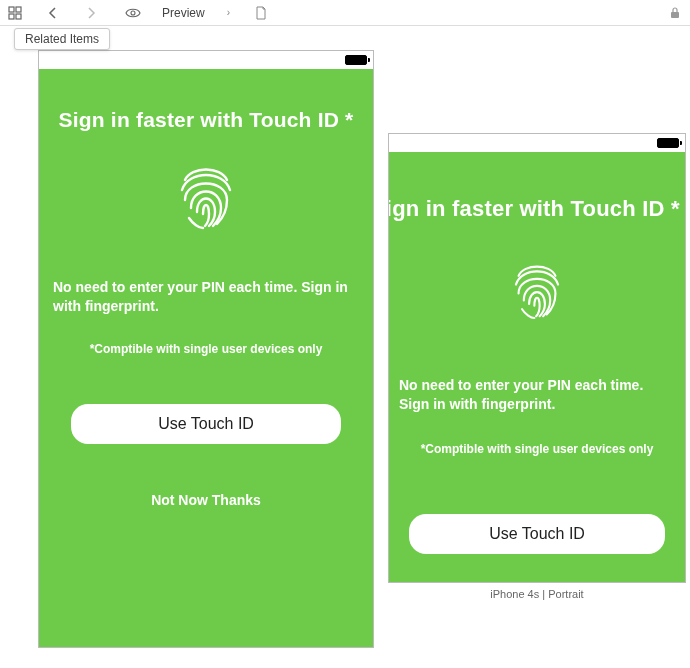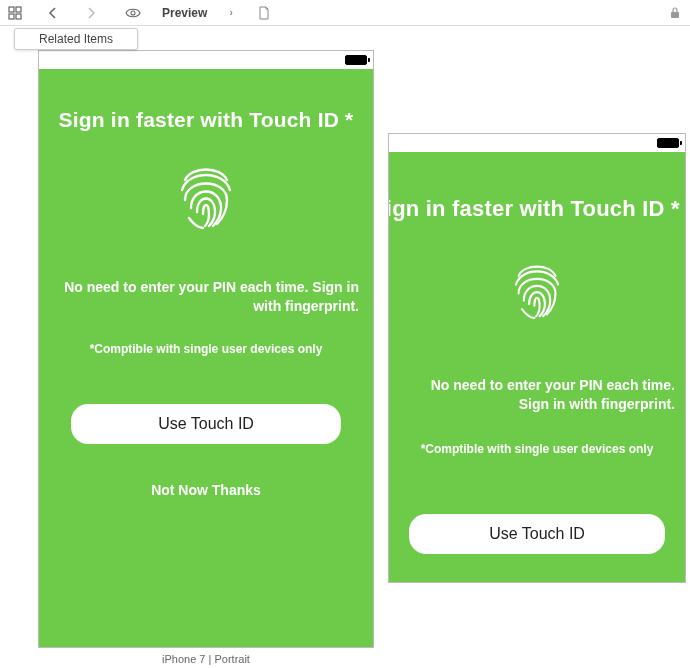--- a/index.html
+++ b/index.html
@@ -12,42 +12,41 @@
     }
     .toolbar {
       height: 26px;
       display: flex;
       align-items: center;
       padding: 0 6px;
       gap: 20px;
       border-bottom: 1px solid #ddd;
       font-size: 12px;
       color: #555;
-      font-weight: bold;
     }
     .tb-icon {
       width: 18px;
       height: 18px;
       display: flex;
       align-items: center;
       justify-content: center;
       color: #555;
     }
     .tb-icon svg { display: block; }
     .chev { margin: 0 2px; color: #888; font-size: 10px; }
     .breadcrumb-text { color: #444; }
     .lock-area { margin-left: auto; color: #888; }
     .related-items {
       position: absolute;
       top: 28px;
       left: 14px;
       background: #fff;
       border: 1px solid #ccc;
       border-radius: 3px;
-      padding: 3px 24px;
+      padding: 3px 10px;
       font-size: 12px;
       color: #444;
       box-shadow: 0 1px 3px rgba(0,0,0,0.12);
       z-index: 10;
     }
     .canvas {
       position: relative;
       width: 100%;
       height: calc(100% - 26px);
       background: #fff;
@@ -90,21 +89,21 @@
       background: #000;
       border-radius: 0 1px 1px 0;
     }
     .screen {
       flex: 1;
       background: #6ecb4a;
       display: flex;
       flex-direction: column;
       align-items: center;
       color: #fff;
-      text-align: right;
+      text-align: left;
       padding: 0 14px;
       overflow: hidden;
     }
     .device-2 .screen { padding: 0 10px; }
     .title {
       font-size: 21px;
       font-weight: 700;
       margin-top: 38px;
       line-height: 1.2;
       letter-spacing: 0.2px;
@@ -143,21 +142,21 @@
       display: flex;
       align-items: center;
       justify-content: center;
       font-size: 16px;
       font-weight: 400;
       cursor: pointer;
       border-radius: 17px;
     }
     .device-2 .btn { width: 256px; margin-top: 58px; }
     .link-btn {
-      margin-top: 38px;
+      margin-top: 48px;
       font-size: 14px;
       font-weight: 700;
       color: #fff;
       cursor: pointer;
     }
     .device-label {
       position: absolute;
       bottom: -18px;
       left: 0; right: 0;
       text-align: center;
@@ -234,21 +233,20 @@
       </div>
       <div class="subtitle">No need to enter your PIN each time. Sign in with fingerprint.</div>
       <div class="footnote">*Comptible with single user devices only</div>
       <div class="btn">
         <span>Use Touch ID</span>
       </div>
       <div class="link-btn">
         <span>Not Now Thanks</span>
       </div>
     </div>
-    <div class="device-label">iPhone 7 | Portrait</div>
   </div>
 
   <div class="device-frame device-2">
     <div class="status-bar">
       <div class="battery"></div>
     </div>
     <div class="screen">
       <div class="title">Sign in faster with Touch ID *</div>
       <div class="fp-wrap">
         <svg width="58" height="62" viewBox="0 0 66 70" fill="none" stroke="#fff" stroke-width="2.4" stroke-linecap="round">
@@ -260,15 +258,16 @@
           <path d="M30 54 C30 42 36 42 36 54 C36 60 34 64 32 66"></path>
           <path d="M16 58 C20 64 26 68 30 68"></path>
         </svg>
       </div>
       <div class="subtitle">No need to enter your PIN each time. Sign in with fingerprint.</div>
       <div class="footnote">*Comptible with single user devices only</div>
       <div class="btn">
         <span>Use Touch ID</span>
       </div>
     </div>
+    <div class="device-label">iPhone 4s | Portrait</div>
   </div>
 
 </div>
 
 </body></html>

